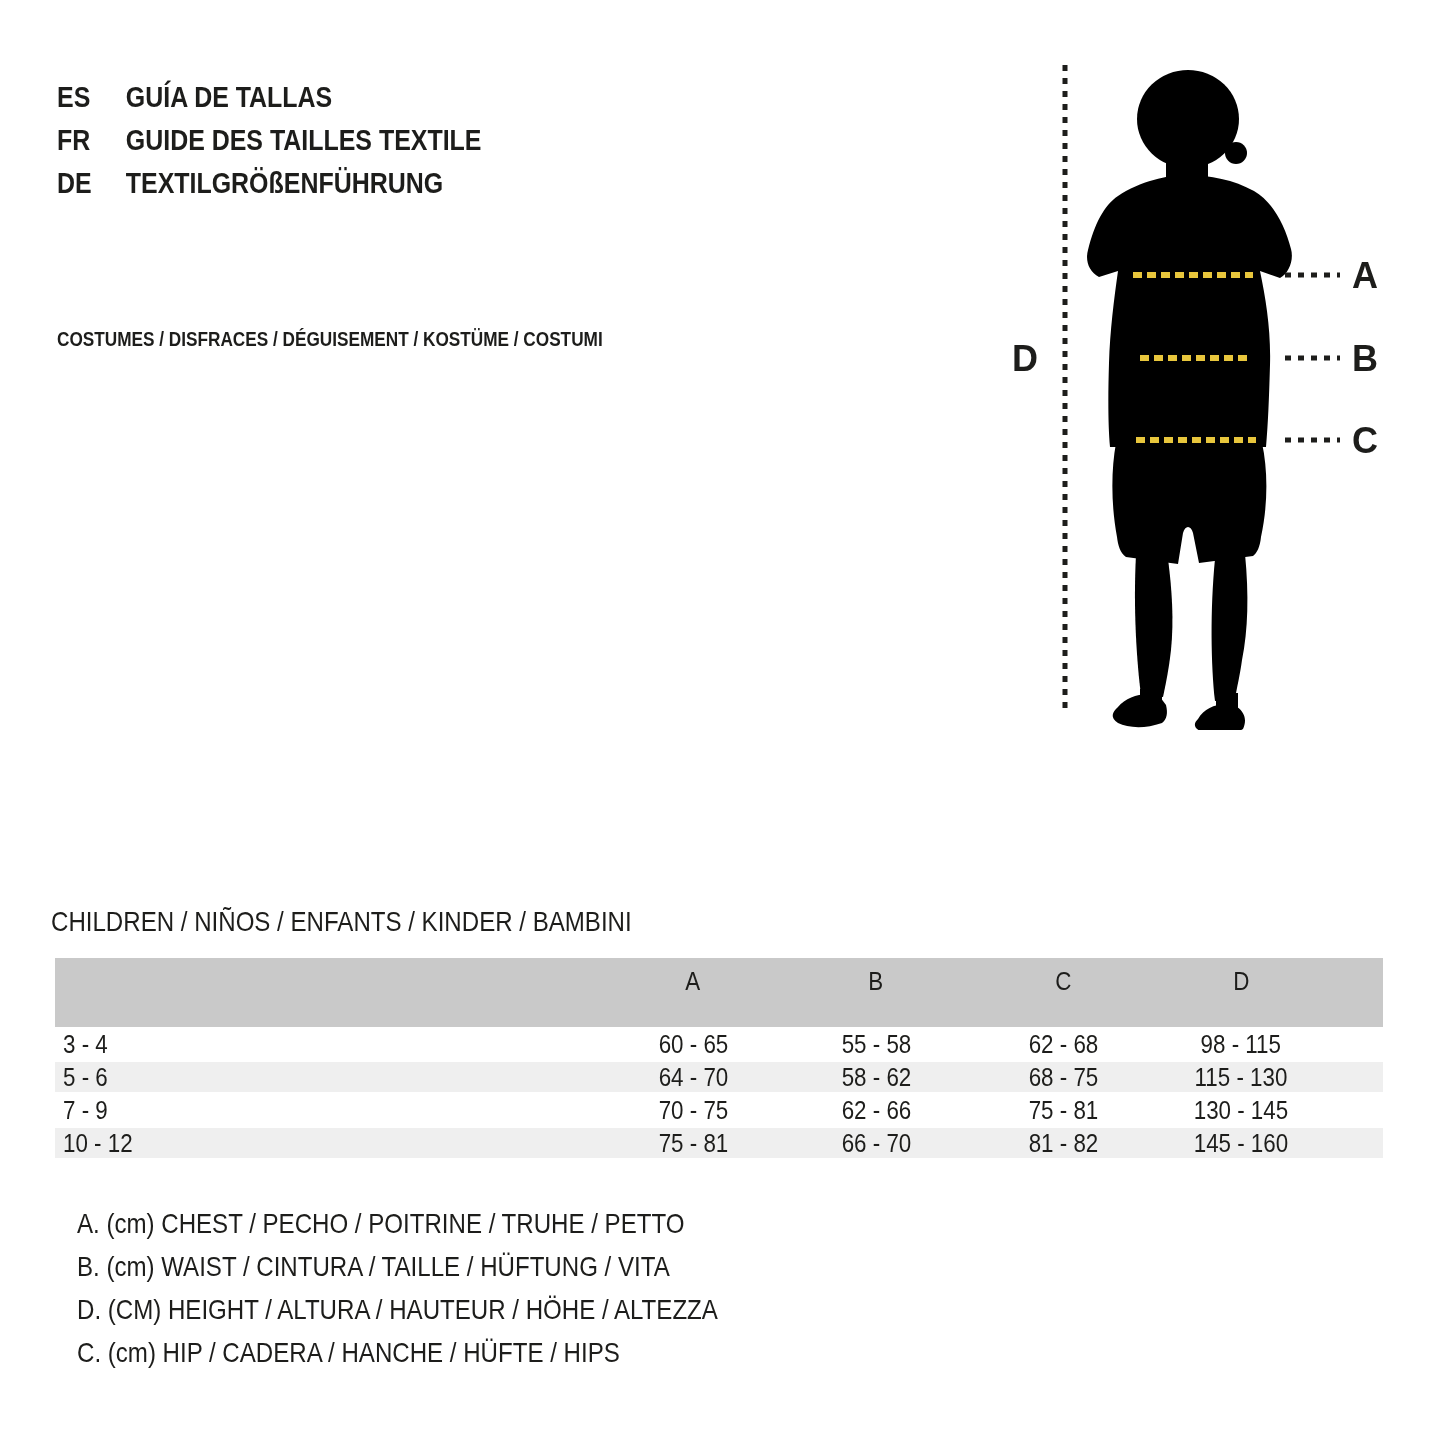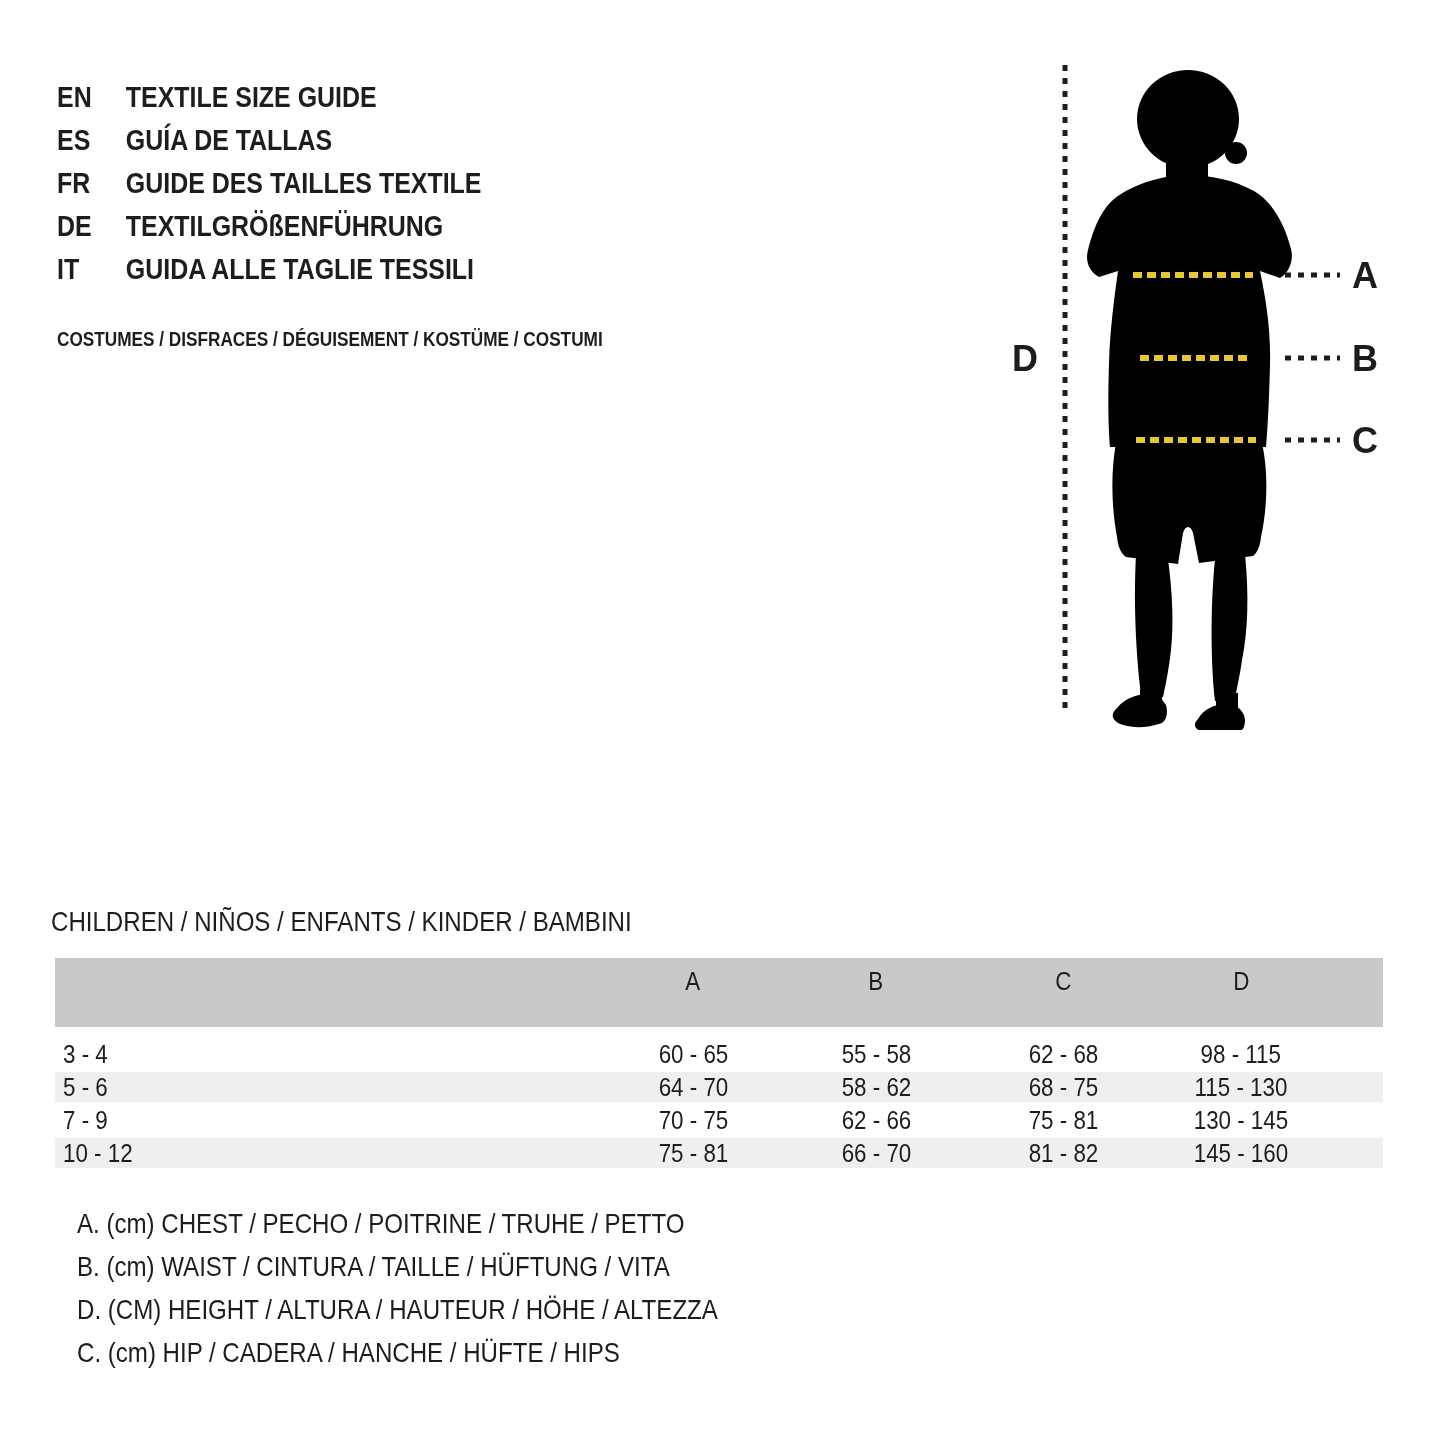--- a/index.html
+++ b/index.html
@@ -24,64 +24,52 @@
   
   .section-title{position:absolute;left:51px;top:906px;font-size:28px;font-weight:400;}
 
   
   .size-table{position:absolute;left:55px;top:958px;width:1328px;}
   .t-header{position:relative;height:69px;background:#c9c9c9;}
   .age-head{position:absolute;left:8px;top:5px;font-size:26px;line-height:31px;}
   .colcell{position:absolute;width:160px;text-align:center;font-size:26px;}
   .t-header .colcell{top:8px;}
   .t-row{position:relative;height:30px;margin-bottom:3px;font-size:26px;}
-  .t-row.first{margin-top:12px;}
+  .t-row.first{margin-top:2px;}
   .t-row.alt{background:#efefef;}
   .age-cell{position:absolute;left:8px;top:0;line-height:30px;}
   .t-row .colcell{top:0;line-height:30px;}
   .col-a{left:558px;} .col-b{left:741px;} .col-c{left:928px;} .col-d{left:1106px;}
 
   
   .legend{position:absolute;left:57px;top:1202px;margin-left:20px;}
   .legend-line{height:43px;display:flex;align-items:center;font-size:28px;font-weight:400;}
 
   svg text{font-family:"Liberation Sans","DejaVu Sans",sans-serif;font-weight:700;}
 </style>
 </head>
 <body>
 
 <div class="lang-block">
-  <div class="lang-row">
-    <span class="cnd" style="display:flex;">
-        <span class="lang-code">EN</span>
-        <span>TEXTILE SIZE GUIDE</span>
-      </span>
-  </div>
   <div class="lang-row">
     <span class="cnd" style="display:flex;">
         <span class="lang-code">ES</span>
         <span>GUÍA DE TALLAS</span>
       </span>
   </div>
   <div class="lang-row">
     <span class="cnd" style="display:flex;">
         <span class="lang-code">FR</span>
         <span>GUIDE DES TAILLES TEXTILE</span>
       </span>
   </div>
   <div class="lang-row">
     <span class="cnd" style="display:flex;">
         <span class="lang-code">DE</span>
         <span>TEXTILGRÖßENFÜHRUNG</span>
-      </span>
-  </div>
-  <div class="lang-row">
-    <span class="cnd" style="display:flex;">
-        <span class="lang-code">IT</span>
-        <span>GUIDA ALLE TAGLIE TESSILI</span>
       </span>
   </div>
 </div>
 
 <div class="category-title">
   <span class="cnd">COSTUMES / DISFRACES / DÉGUISEMENT / KOSTÜME / COSTUMI</span>
 </div>
 
 <div class="figure-wrap">
   <svg width="455" height="675" viewBox="0 0 455 675">

